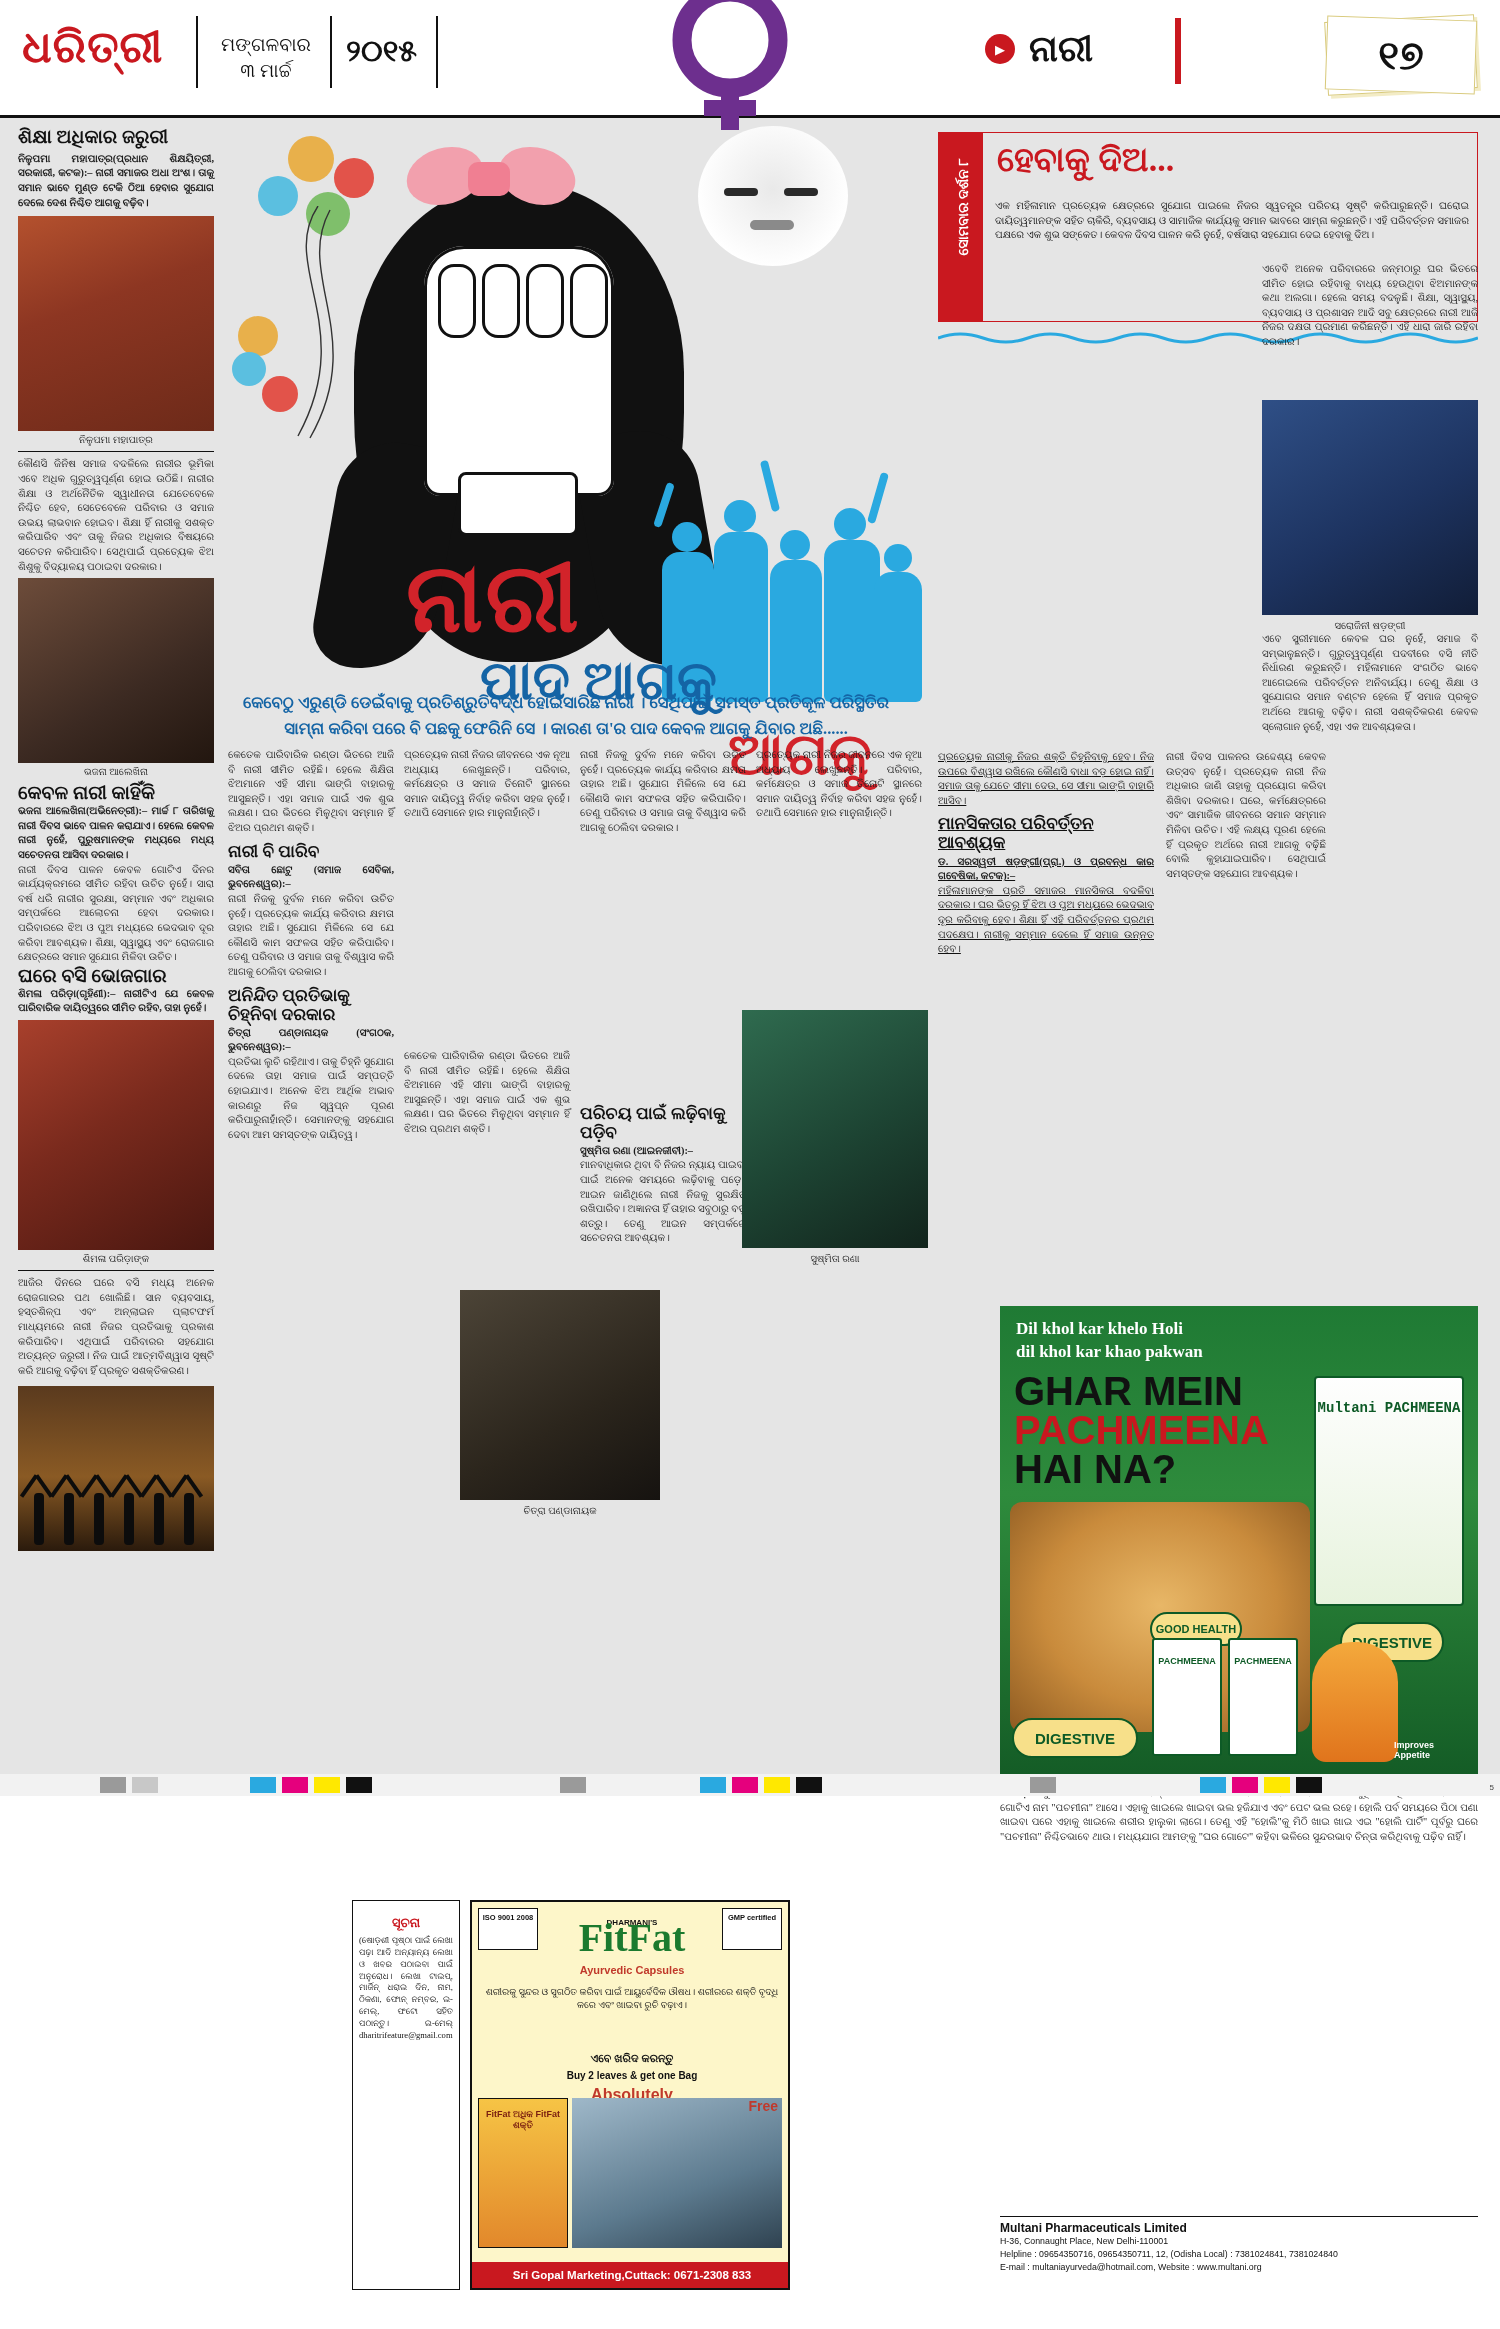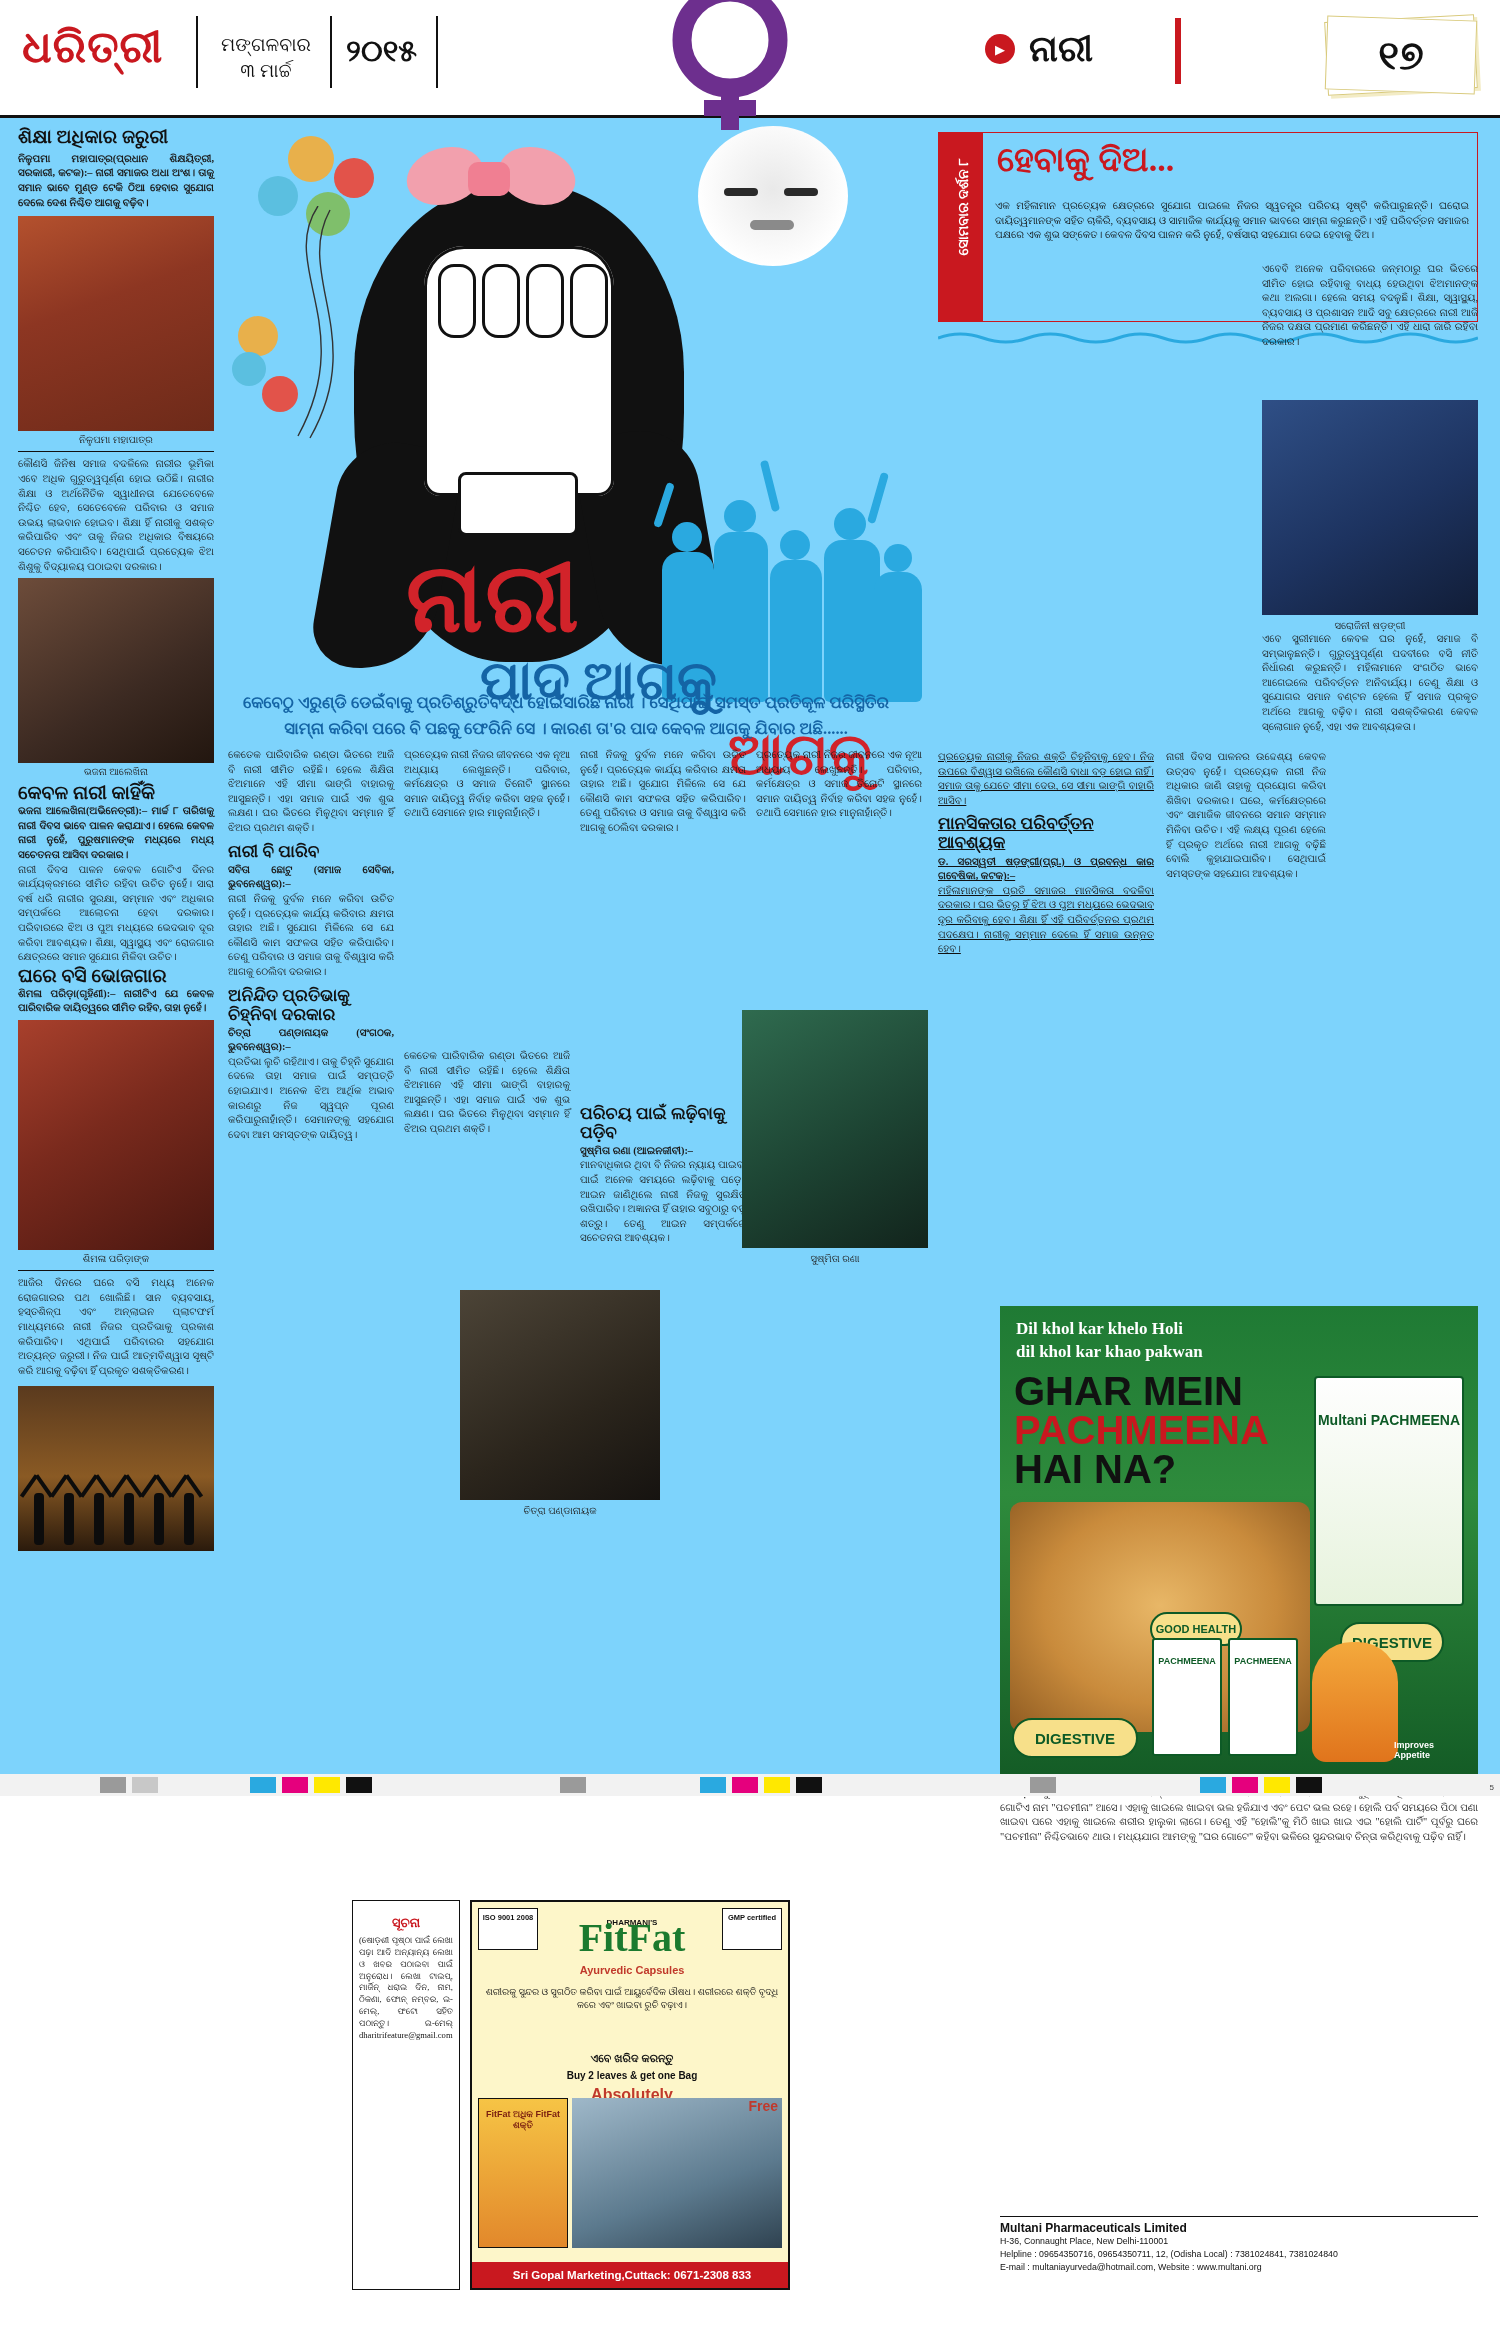--- a/index.html
+++ b/index.html
@@ -5,21 +5,21 @@
   * { box-sizing: border-box; }
   html, body { margin:0; padding:0; }
   body {
     width:1500px; height:2329px;
     background:#ffffff;
     font-family:"Liberation Sans", sans-serif;
     color:#111;
     position:relative;
     overflow:hidden;
   }
-  .page { position:relative; width:1500px; height:1796px; background:#7dd3fc; }
+  .page { position:relative; width:1500px; height:1796px; background:#e5e5e5; }
 
   
   .masthead {
     position:absolute; left:0; top:0; width:1500px; height:118px;
     border-bottom:3px solid #111; background:#fff;
   }
   .logo {
     position:absolute; left:22px; top:22px;
     font-family:"Liberation Serif", serif;
     font-size:44px; font-weight:bold; color:#c9181f;
@@ -218,22 +218,22 @@
     font-family:"Liberation Sans", sans-serif; font-weight:bold; font-size:40px; line-height:0.98; color:#111;
   }
   .ad-pachmeena .plate {
     position:absolute; left:10px; top:196px; width:300px; height:230px;
     background:radial-gradient(ellipse at 50% 45%, #e8b767 0%, #c98b3c 55%, #8d5a21 100%);
     border-radius:12px;
   }
   .ad-pachmeena .box {
     position:absolute; right:14px; top:70px; width:150px; height:230px;
     background:linear-gradient(180deg,#fefefe 0%,#e7f3dd 100%); border:2px solid #0d5a26; border-radius:4px;
-    color:#0d5a26; font-family:Liberation Sans, sans-serif; font-weight:bold;
-    font-size:14px; text-align:center; padding-top:34px;
+    color:#0d5a26; font-family:Liberation Mono, monospace; font-weight:bold;
+    font-size:14px; text-align:center; padding-top:22px;
   }
   .ad-pachmeena .badge {
     position:absolute; width:104px; height:40px; border-radius:22px; background:#f7e08a; color:#0d5a26;
     font-family:"Liberation Sans", sans-serif; font-weight:bold; font-size:15px;
     display:flex; align-items:center; justify-content:center; border:2px solid #0d5a26;
   }
   .ad-pachmeena .small-box {
     position:absolute; width:70px; height:118px; background:#fff; border:2px solid #0d5a26; border-radius:3px;
     color:#0d5a26; font-family:"Liberation Sans", sans-serif; font-weight:bold; font-size:9px;
     text-align:center; padding-top:16px;

